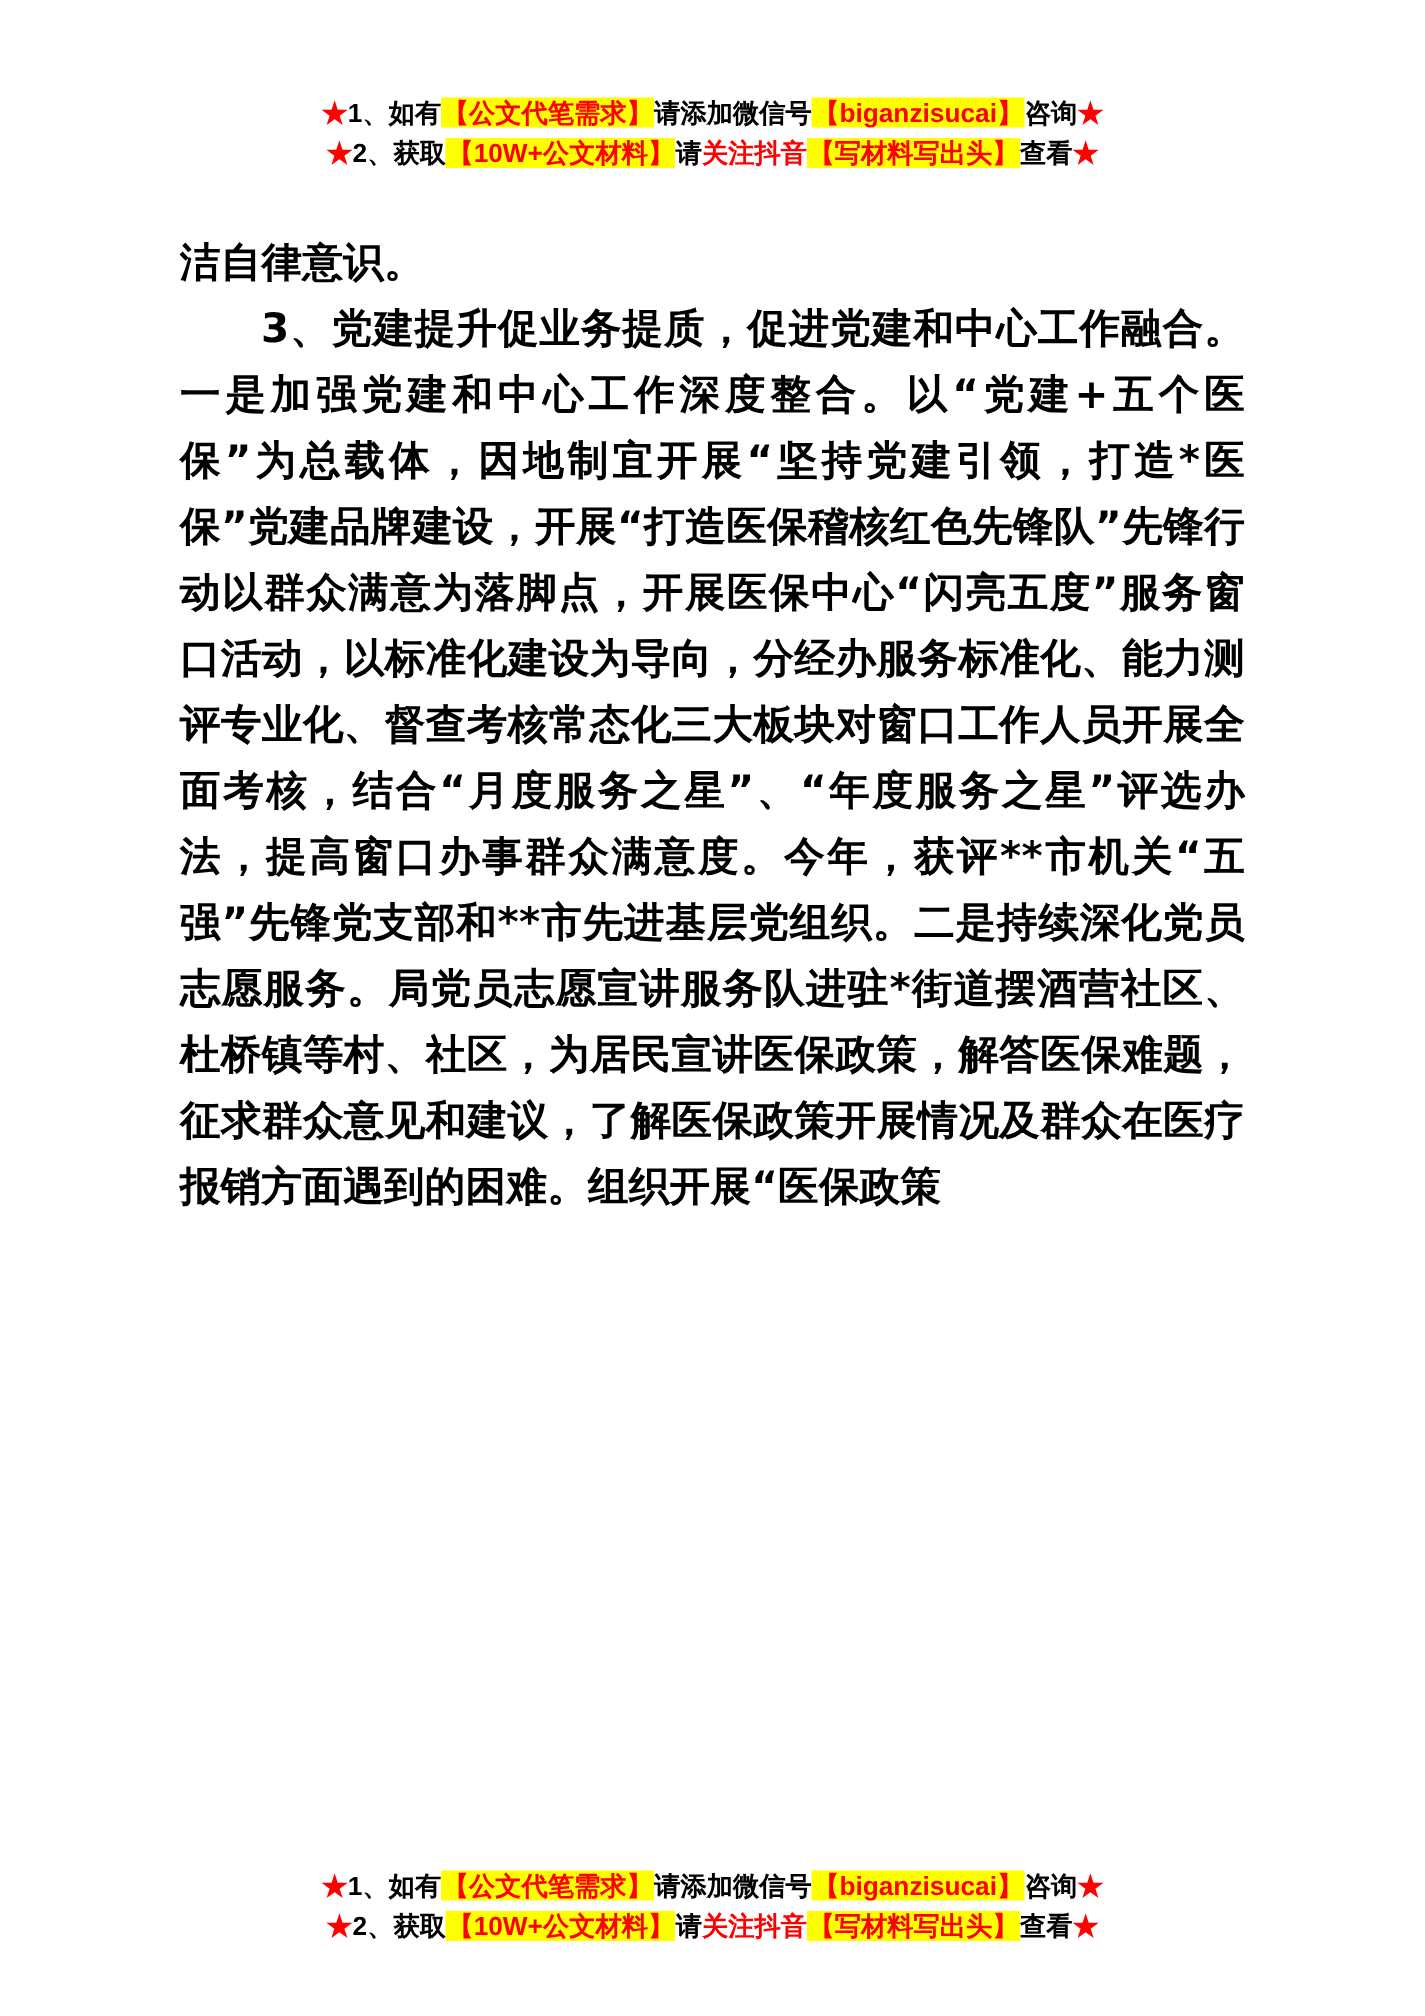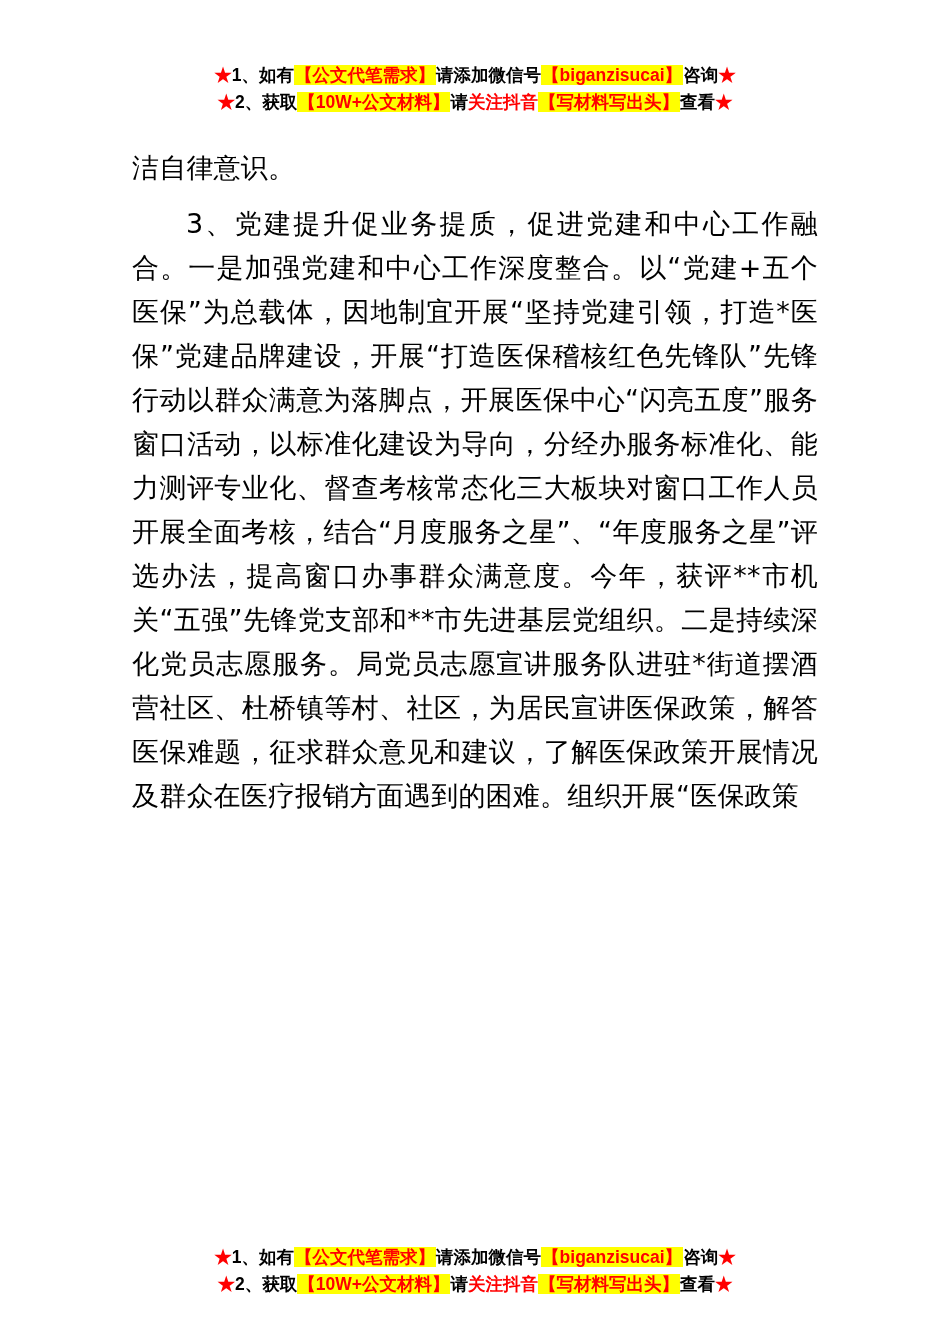--- a/index.html
+++ b/index.html
@@ -16,20 +16,21 @@
     overflow: hidden;
   }
   .page {
     width: 950px;
     height: 1344px;
     box-sizing: border-box;
     padding: 0 120px;
     position: relative;
     display: flex;
     flex-direction: column;
+    gap: 20px;
   }
   
   .promo {
     text-align: center;
     font-size: 17.5px;
     font-weight: bold;
     line-height: 1.55;
     letter-spacing: 0px;
     white-space: nowrap;
   }
@@ -61,21 +62,22 @@
     margin-top: 18px;
     font-size: 27px;
     line-height: 1.63;
     text-align: justify;
     text-justify: inter-ideograph;
     letter-spacing: 0.2px;
     font-family: "DejaVu Sans", "Liberation Sans", sans-serif;
     font-weight: 400;
   }
   .doc-body p {
-    margin: 12px;
+    margin: 0;
+    font-weight: bold;
   }
   .indent {
     text-indent: 2em;
   }
 </style>
 </head>
 <body>
 
 <div class="page">
 

